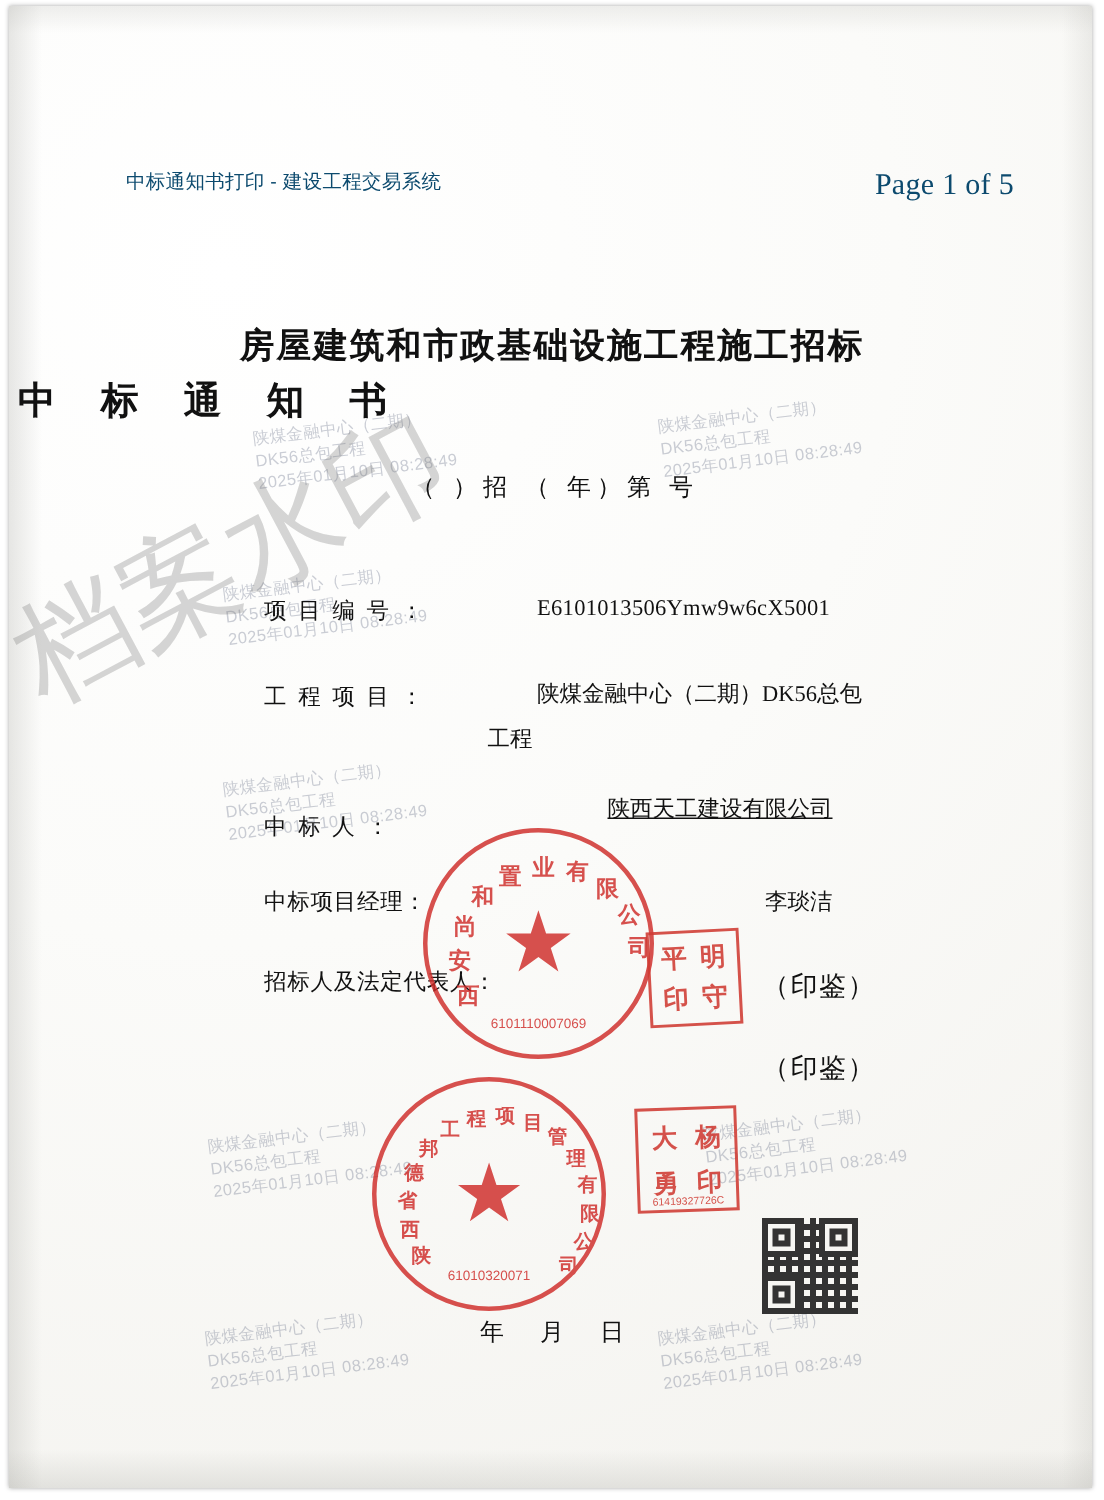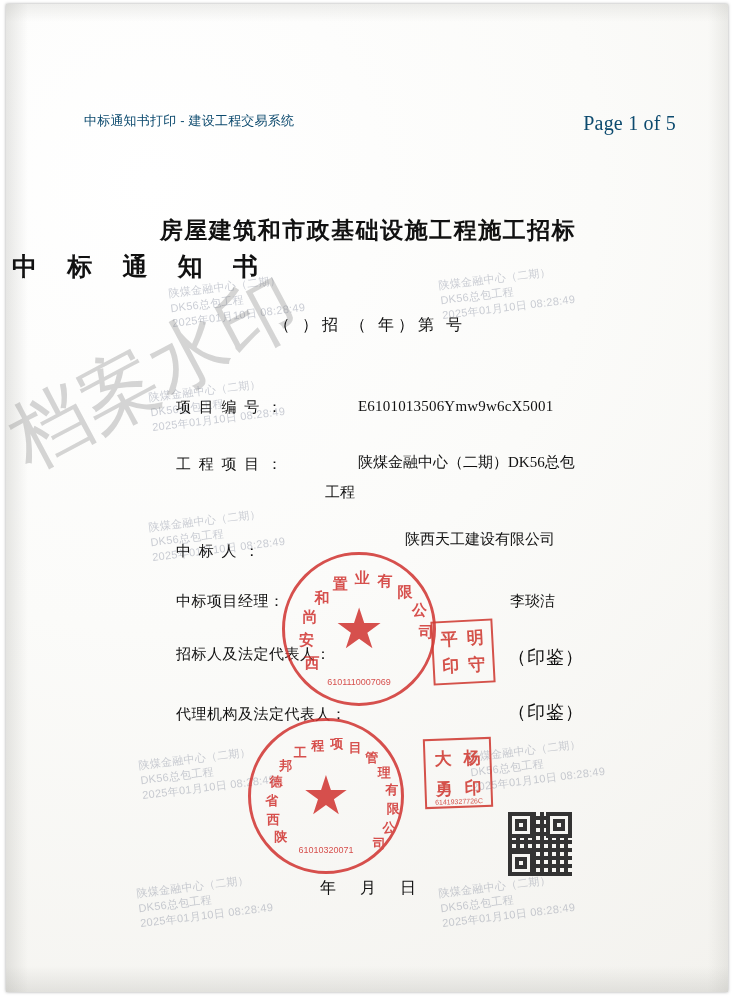--- a/index.html
+++ b/index.html
@@ -281,29 +281,28 @@
   <div class="subline">（ ）招 （  年）第  号</div>
 
   <div class="f-label" style="top:398px;">项 目 编 号 ：</div>
   <div class="f-value mono" style="top:398px; left:358px;">E6101013506Ymw9w6cX5001</div>
 
   <div class="f-label" style="top:455px;">工 程 项 目 ：</div>
   <div class="f-value" style="top:453px; left:325px;padding-left:33px;">陕煤金融中心（二期）DK56总包</div>
   <div class="f-value" style="top:483px; left:325px;">工程</div>
 
   <div class="f-label" style="top:542px;">中 标 人 ：</div>
-  <div class="f-value" style="top:530px; left:405px;">陕西天工建设有限公司</div>
+  <div class="f-value" style="top:530px; left:405px;text-decoration:underline;">陕西天工建设有限公司</div>
 
   <div class="f-label wide" style="top:592px;">中标项目经理：</div>
   <div class="f-value handwrite" style="top:592px; left:510px;">李琰洁</div>
 
   <div class="f-label wide" style="top:645px;">招标人及法定代表人：</div>
   <div class="seal-note" style="top:645px; left:508px;">（印鉴）</div>
 
-  <div class="f-label wide" style="top:705px;">代理机构及法定代表人：</div>
   <div class="seal-note" style="top:700px; left:508px;">（印鉴）</div>
 
   <div class="datefield">年  月  日</div>
 
   <div class="seal-round" style="left:282px; top:552px; width:148px; height:148px;">
     <div class="star-glyph" style="font-size:56px;">★</div>
     <div class="circ-text">
       <span style="transform:rotate(-115deg) translate(0,-60px) rotate(115deg);">西</span>
       <span style="transform:rotate(-92deg) translate(0,-60px) rotate(92deg);">安</span>
       <span style="transform:rotate(-70deg) translate(0,-60px) rotate(70deg);">尚</span>

